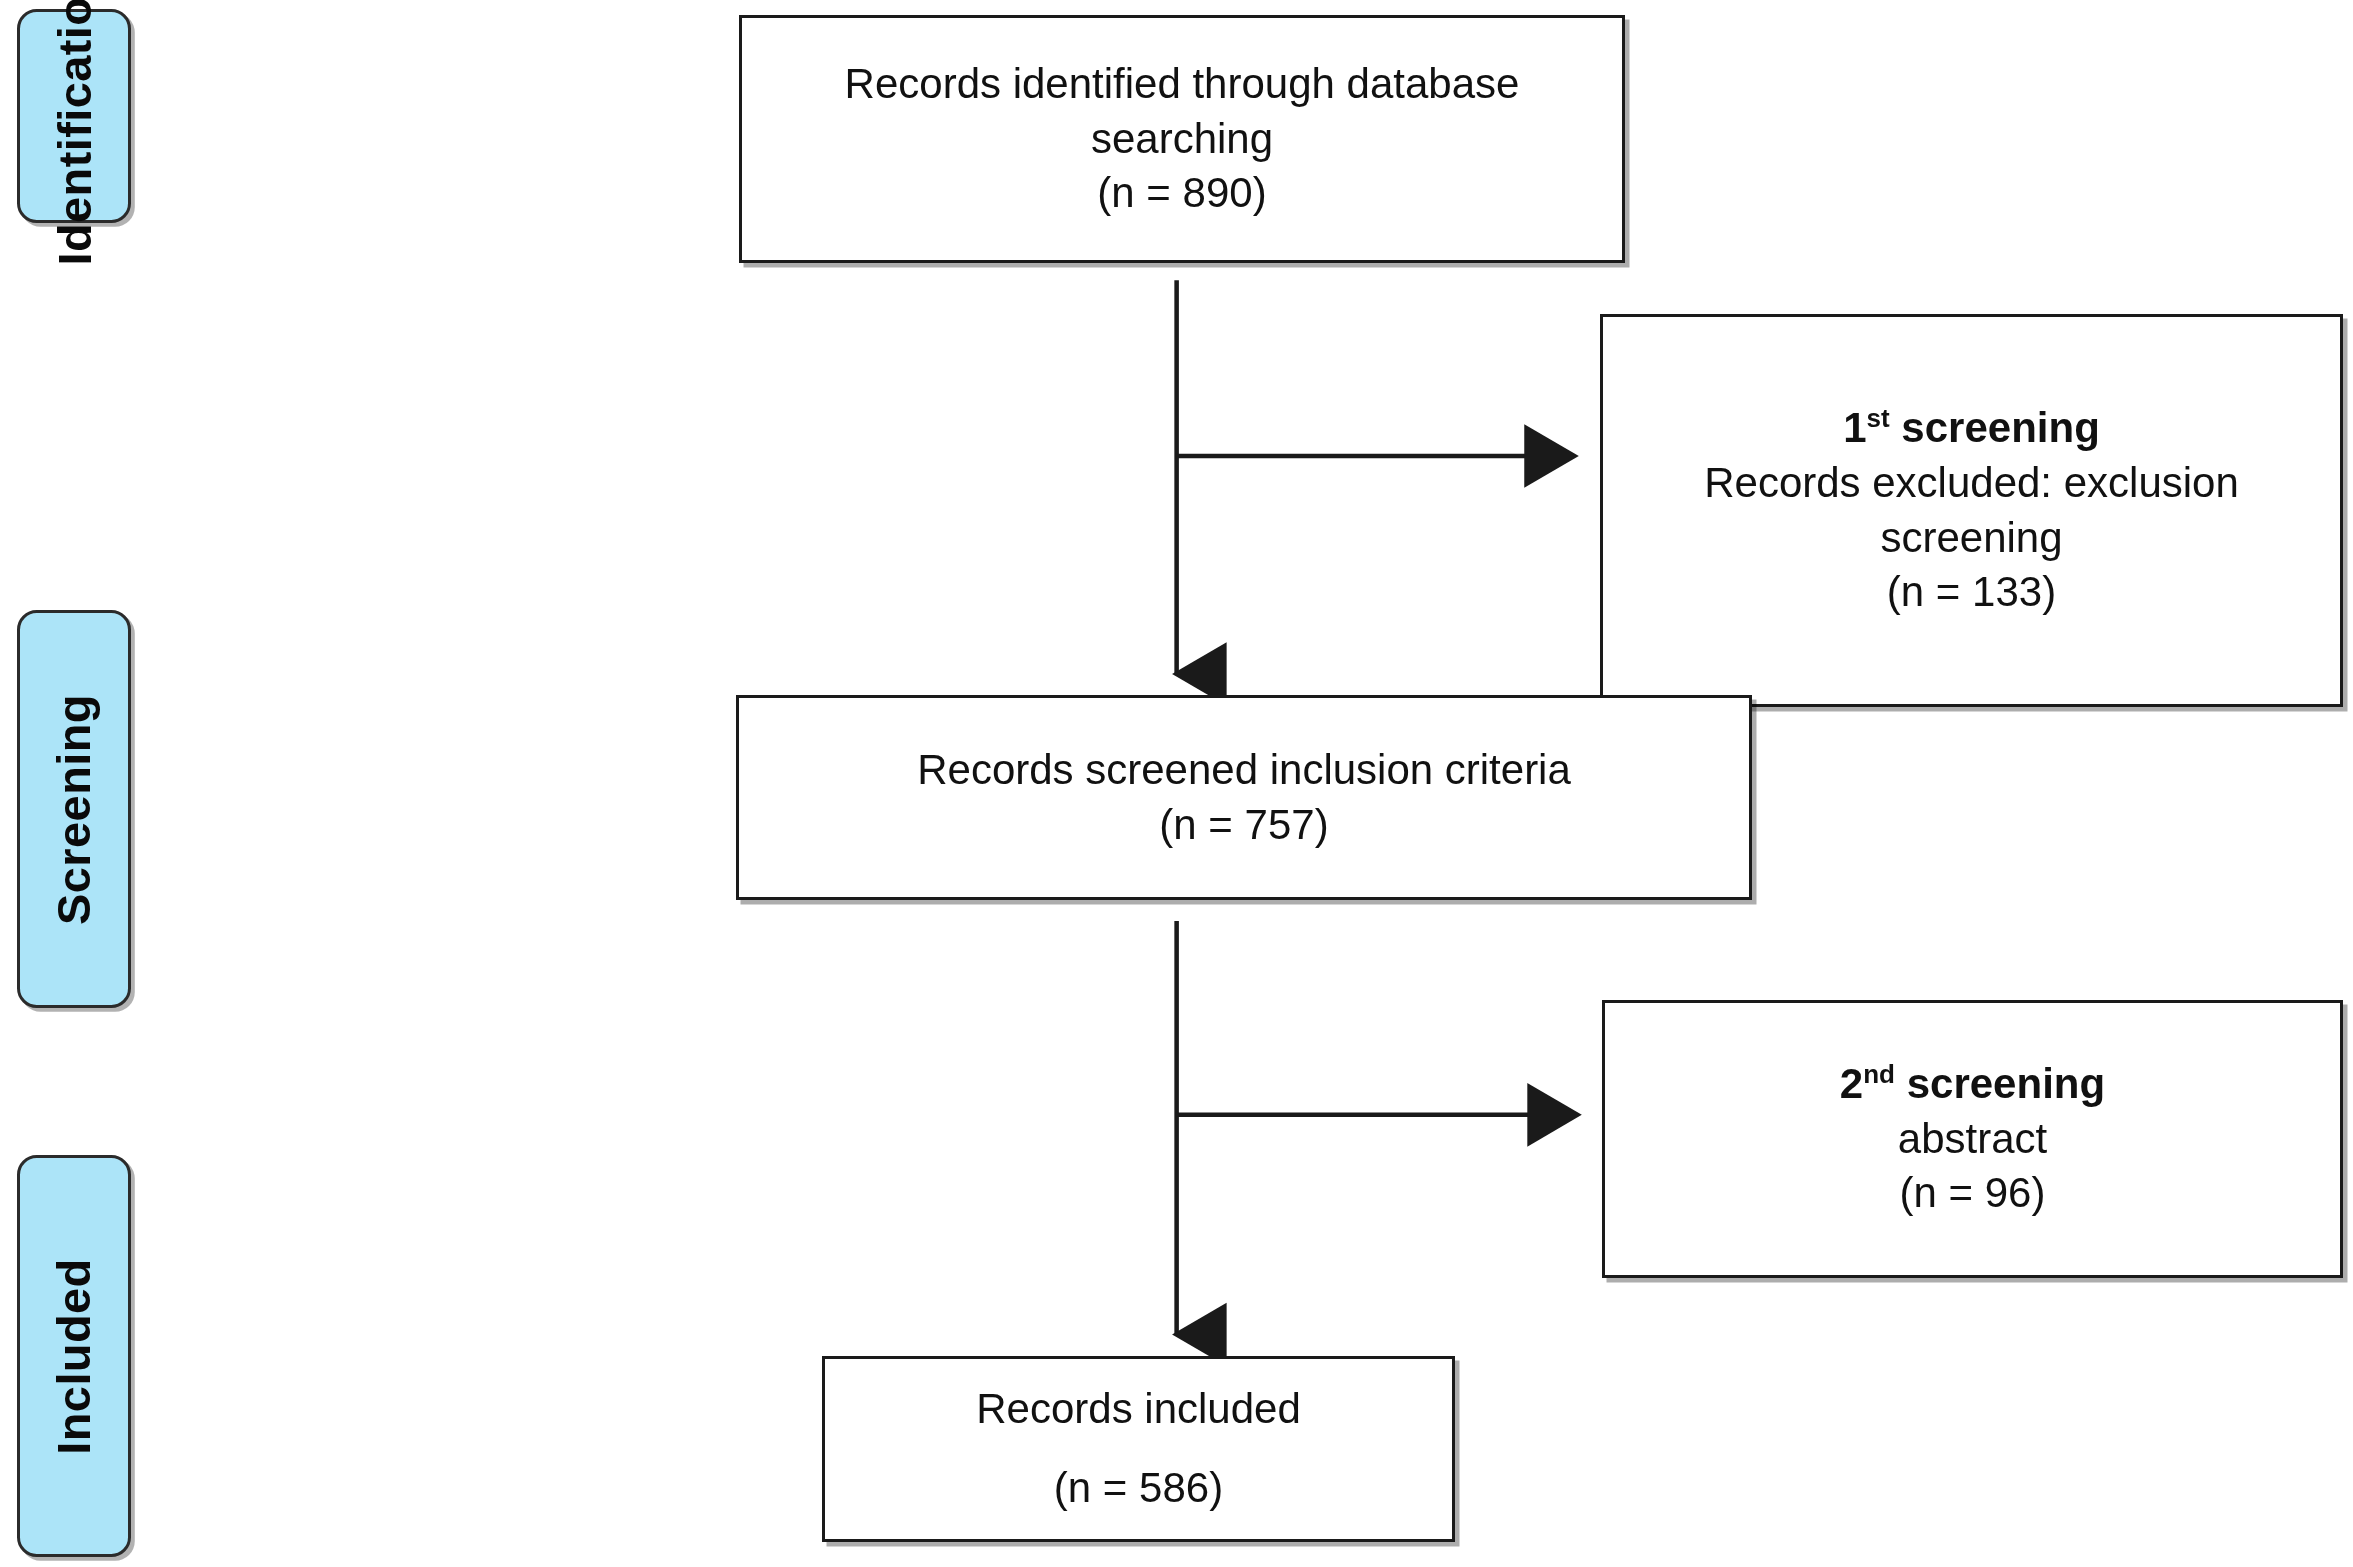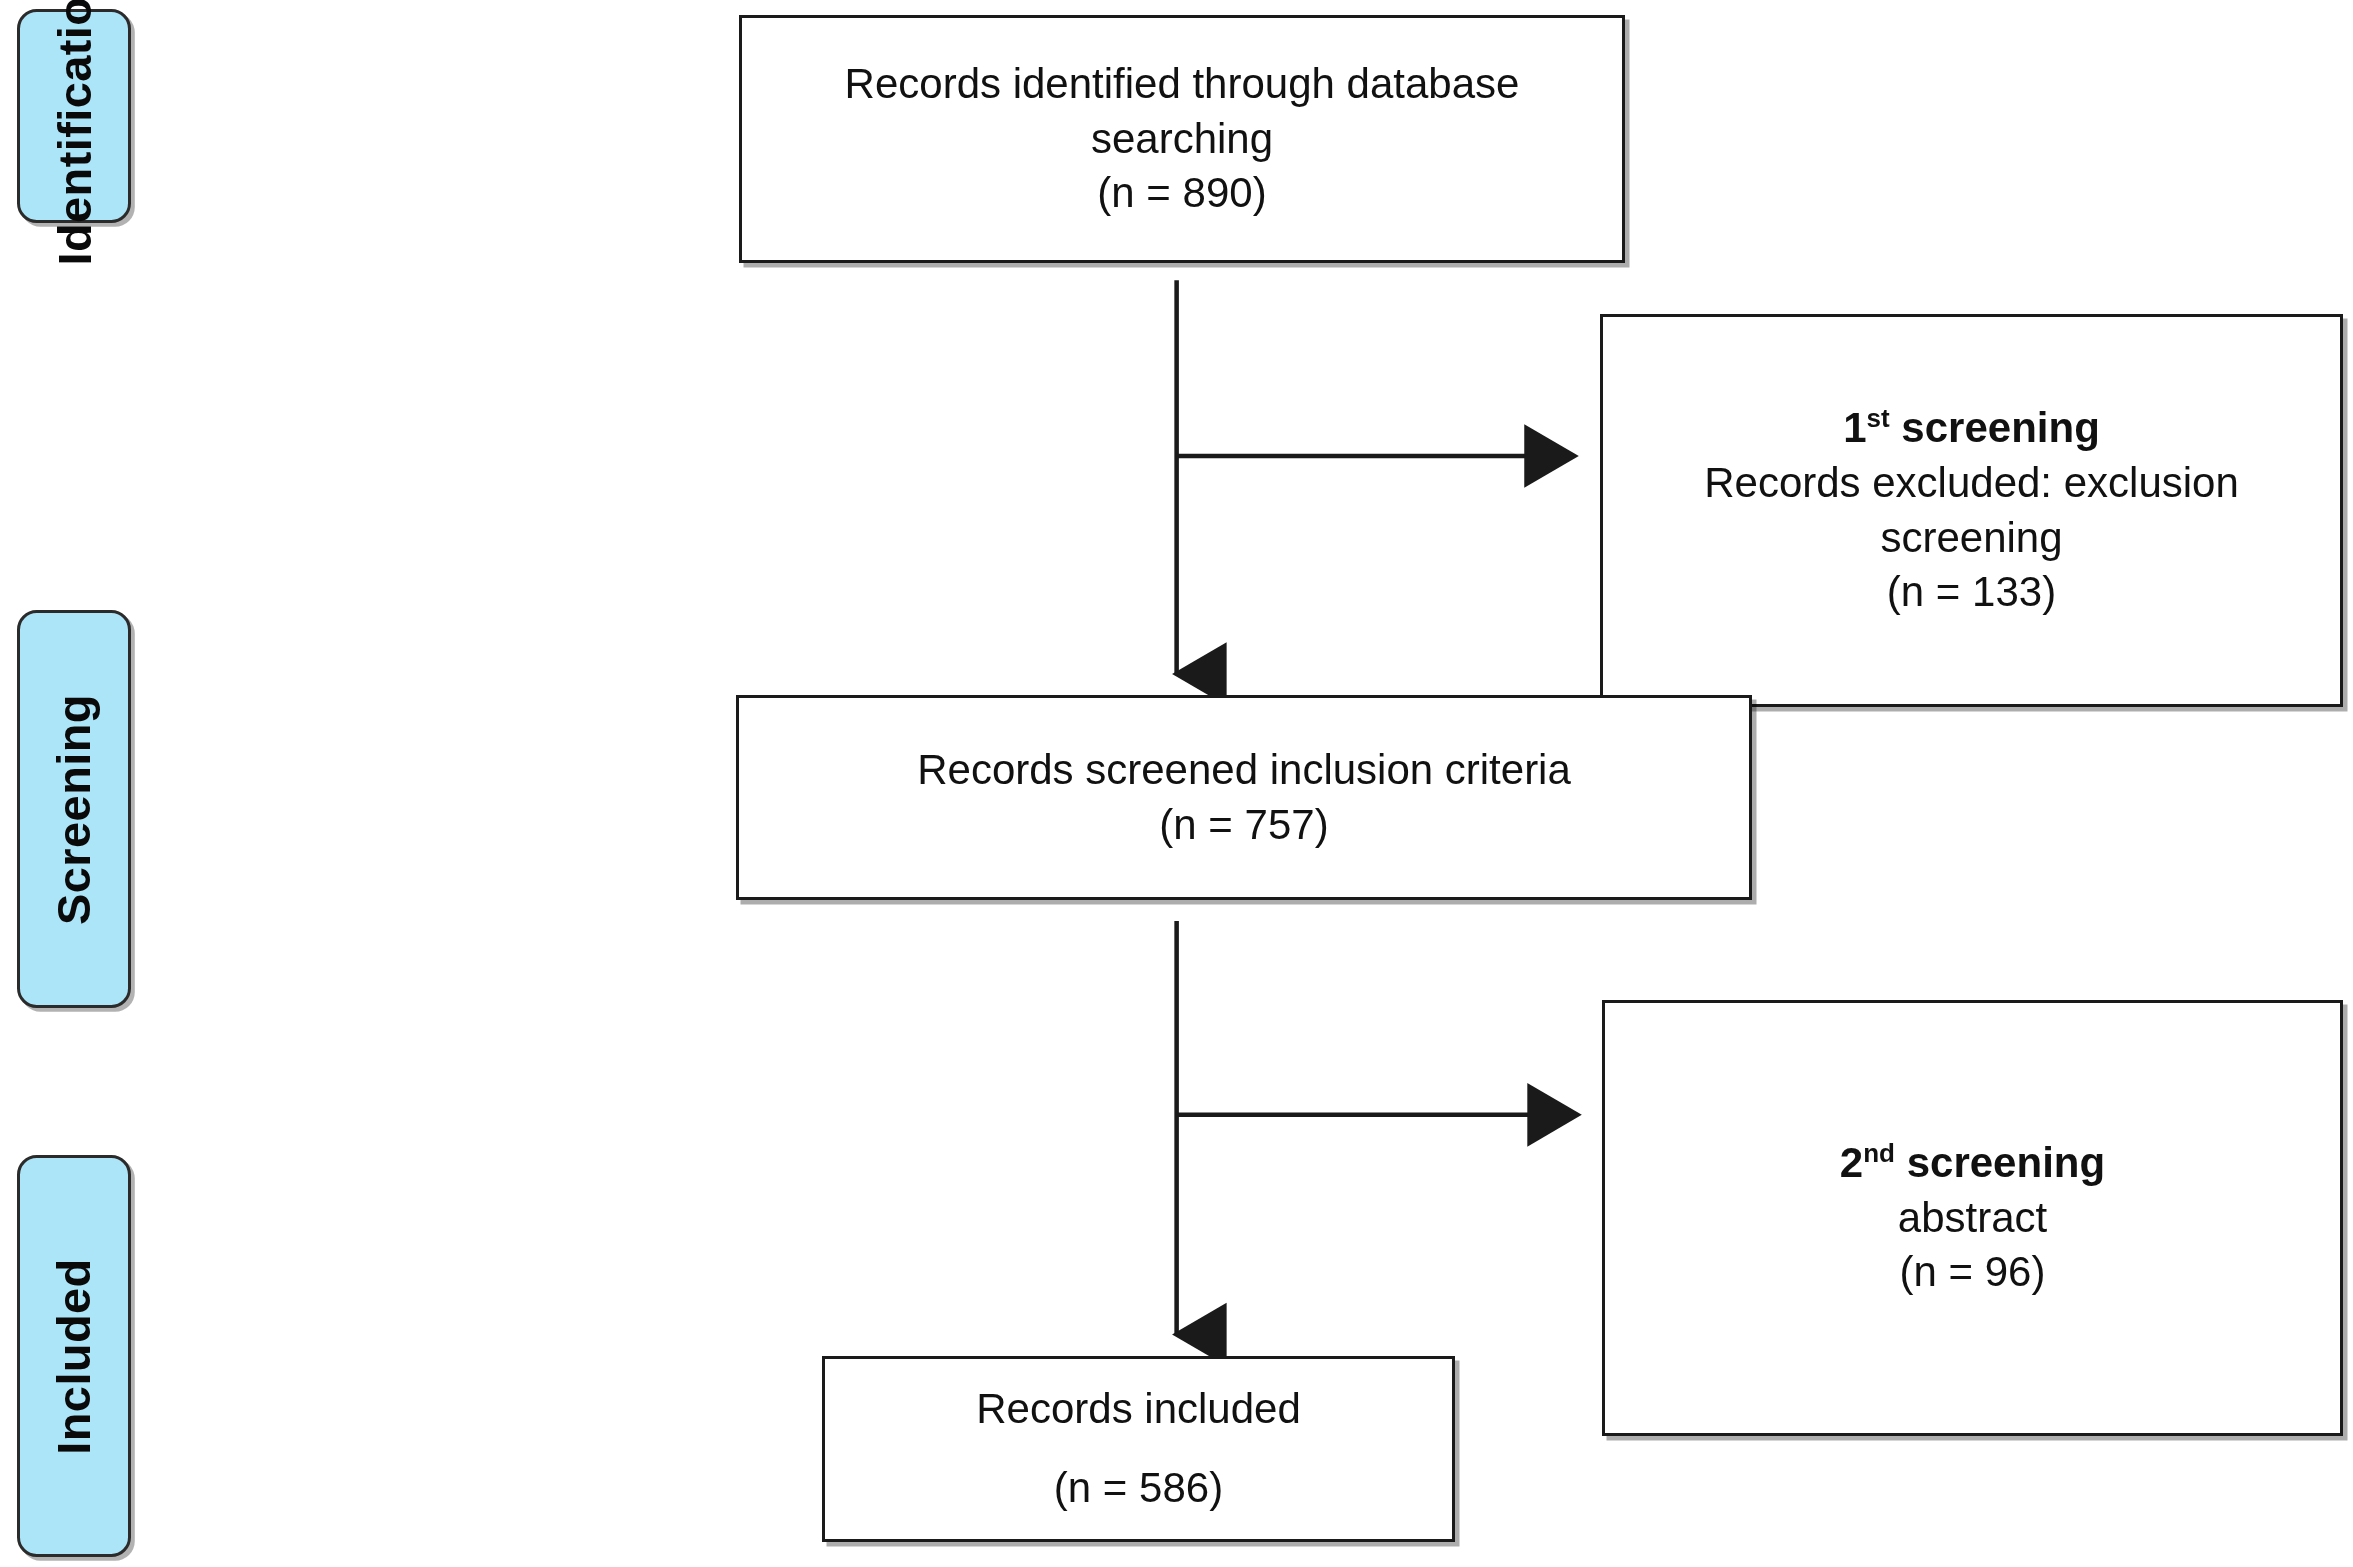--- a/index.html
+++ b/index.html
@@ -121,21 +121,21 @@
     <div class="line">Records excluded: exclusion</div>
     <div class="line">screening</div>
     <div class="line">(n = 133)</div>
   </div>
 
   <div class="flow-box" style="left:736px; top:695px; width:1016px; height:205px;">
     <div class="line">Records screened inclusion criteria</div>
     <div class="line">(n = 757)</div>
   </div>
 
-  <div class="flow-box" style="left:1602px; top:1000px; width:741px; height:436px;">
+  <div class="flow-box" style="left:1602px; top:1000px; width:741px; height:278px;">
     <div class="line bold"><span>2</span><sup>nd</sup><span> screening</span></div>
     <div class="line">abstract</div>
     <div class="line">(n = 96)</div>
   </div>
 
   <div class="flow-box" style="left:822px; top:1356px; width:633px; height:186px;gap:24px;">
     <div class="line">Records included</div>
     <div class="line">(n = 586)</div>
   </div>
 

